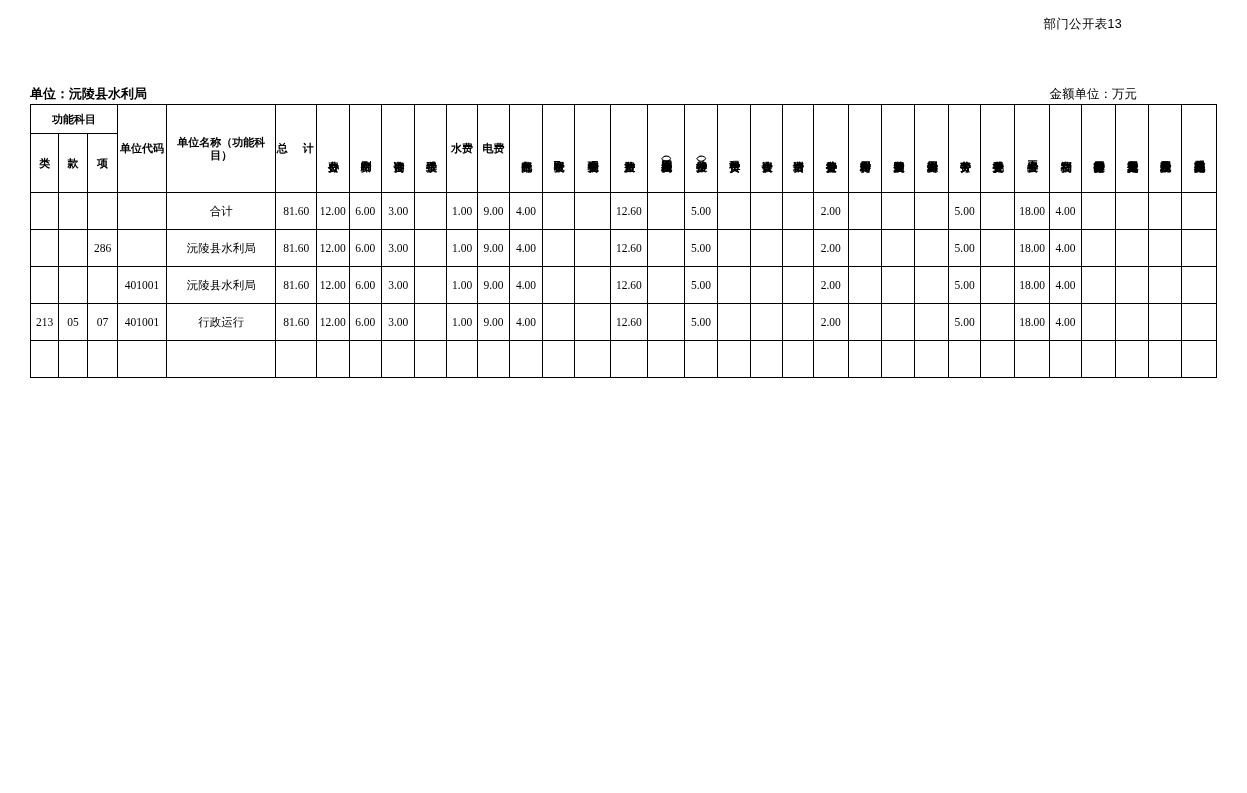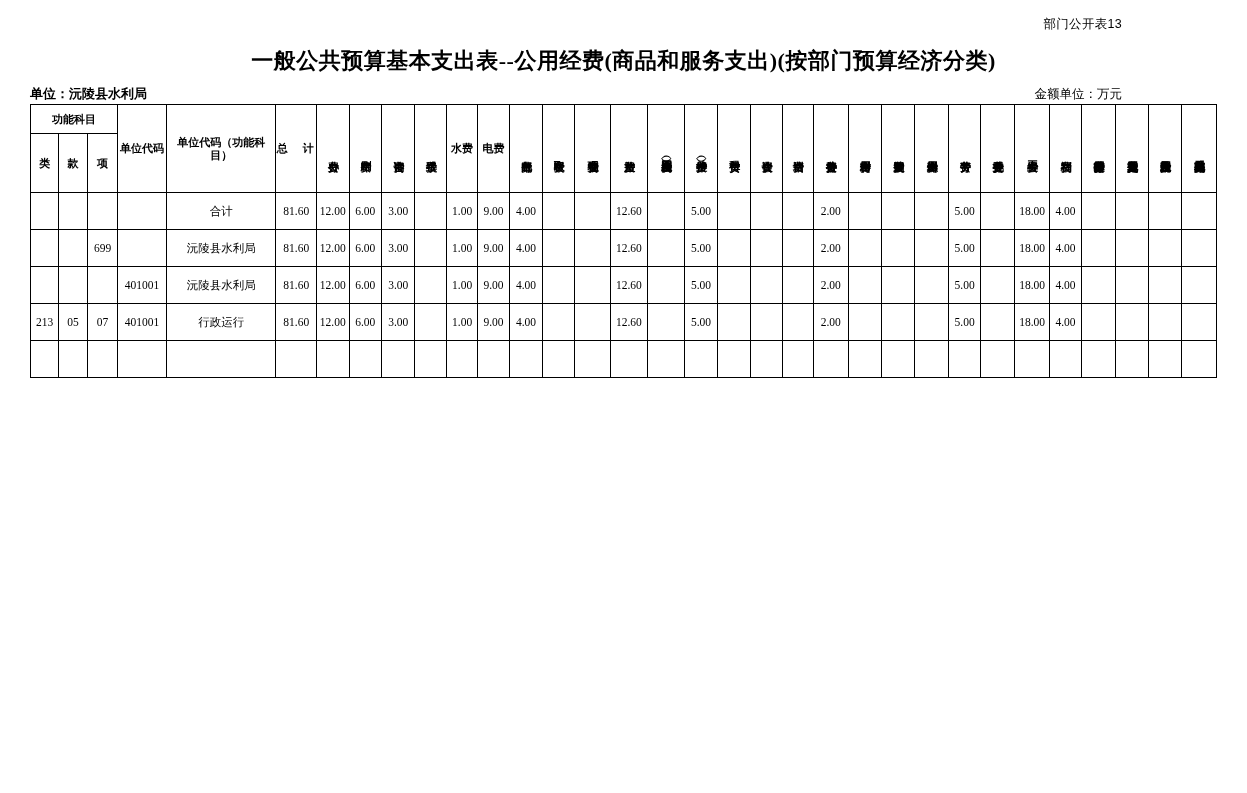--- a/index.html
+++ b/index.html
@@ -43,21 +43,21 @@
     position: absolute;
     top: 85px;
     left: 30px;
     font-size: 13px;
     font-weight: bold;
     font-family: Liberation Serif, serif;
   }
   .unit-right {
     position: absolute;
     top: 86px;
-    right: 26px;
+    right: 11px;
     font-size: 12.5px;
     font-family: "Liberation Sans", sans-serif;
   }
   table.budget {
     position: absolute;
     top: 104px;
     left: 30px;
     border-collapse: collapse;
     table-layout: fixed;
     width: 1187px;
@@ -132,21 +132,20 @@
     letter-spacing: 2px;
   }
 </style>
 </head>
 <body>
 
 <div class="page">
 
   <div class="corner-note">部门公开表13</div>
 
-  <div class="doc-title">一般公共预算基本支出表--公用经费(商品和服务支出)(按部门预算经济分类)</div>
 
   <div class="unit-left">单位：沅陵县水利局</div>
 
   <div class="unit-right">金额单位：万元</div>
 
   <table class="budget">
     <colgroup>
       <col style="width:28px">
         <col style="width:28px">
         <col style="width:30px">
@@ -178,21 +177,21 @@
         <col style="width:31px">
       <col style="width:34px">
         <col style="width:32px">
         <col style="width:33px">
       <col style="width:34px">
     </colgroup>
     <thead>
       <tr>
         <th class="hdr-group" colspan="3">功能科目</th>
         <th rowspan="2"><span>单位代码</span></th>
-        <th rowspan="2"><span>单位代码（功能科目）</span></th>
+        <th rowspan="2"><span>单位名称（功能科目）</span></th>
         <th rowspan="2" class="total-spaced">总　计</th>
         <th rowspan="2"><span class="hdr-vertical">办公费</span></th>
         <th rowspan="2"><span class="hdr-vertical">印刷费</span></th>
         <th rowspan="2"><span class="hdr-vertical">咨询费</span></th>
         <th rowspan="2"><span class="hdr-vertical">手续费</span></th>
         <th rowspan="2"><span>水费</span></th>
         <th rowspan="2"><span>电费</span></th>
         <th rowspan="2"><span class="hdr-vertical">邮电费</span></th>
         <th rowspan="2"><span class="hdr-vertical">取暖费</span></th>
         <th rowspan="2"><span class="hdr-vertical">物业管理费</span></th>
@@ -254,21 +253,21 @@
         <td class="num">4.00</td>
         <td class="num"></td>
         <td class="num"></td>
         <td class="num"></td>
         <td class="num"></td>
       </tr>
 
       <tr class="data-row">
         <td class="code-center"></td>
         <td class="code-center"></td>
-        <td class="code-left">699</td>
+        <td class="code-left">286</td>
         <td class="code-left"></td>
         <td class="name-indent1">沅陵县水利局</td>
         <td class="num">81.60</td>
         <td class="num">12.00</td>
         <td class="num">6.00</td>
         <td class="num">3.00</td>
         <td class="num"></td>
         <td class="num">1.00</td>
         <td class="num">9.00</td>
         <td class="num">4.00</td>

